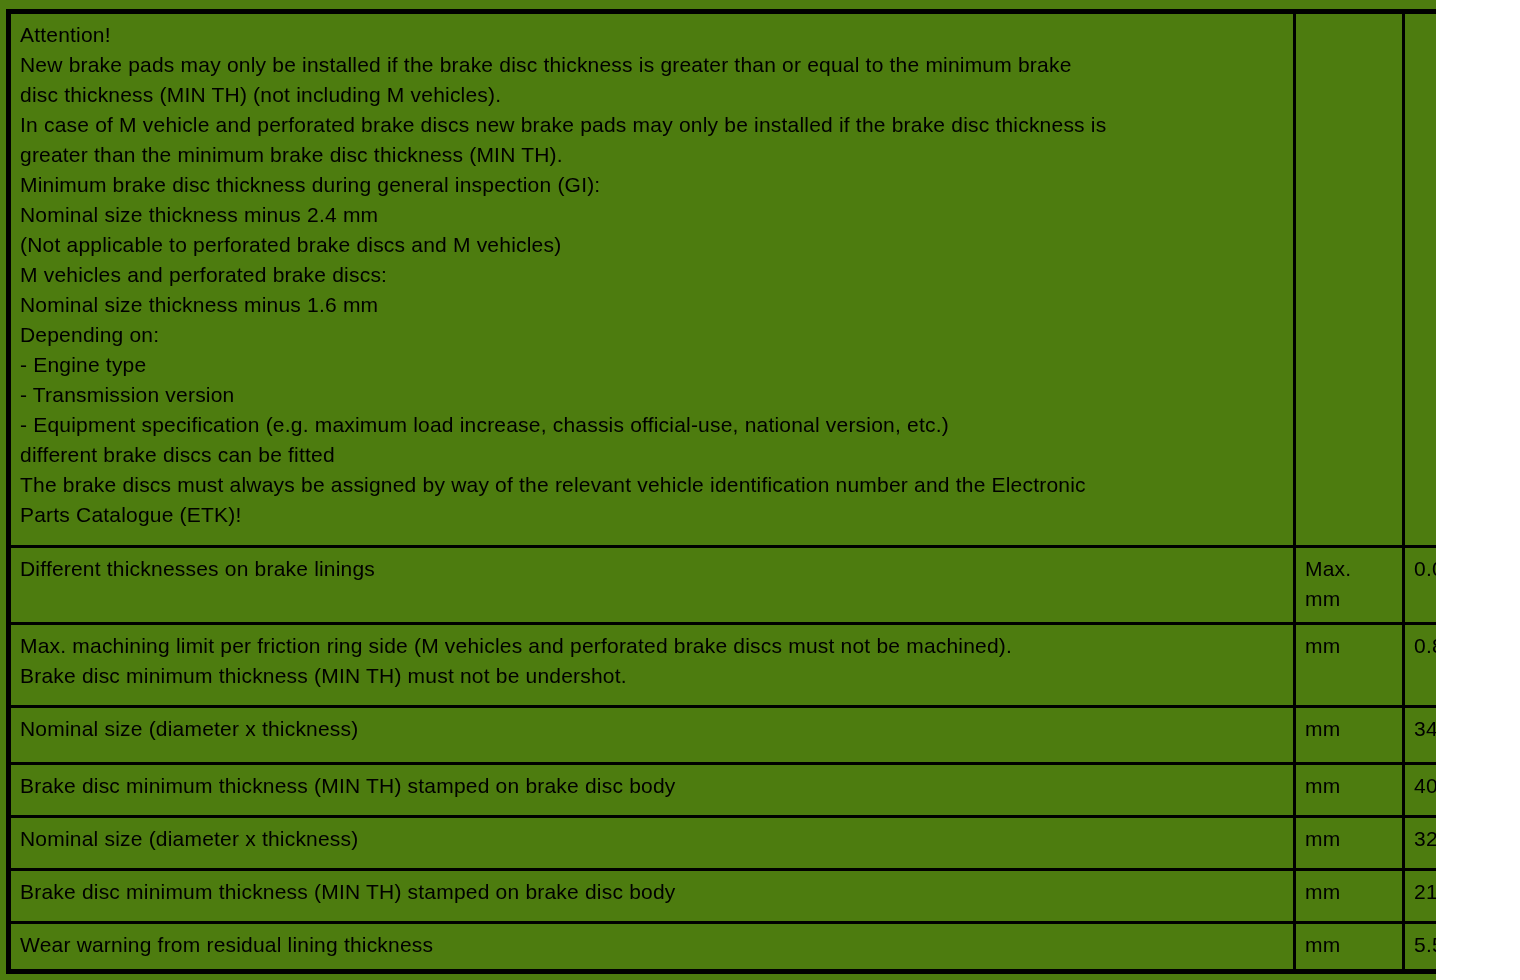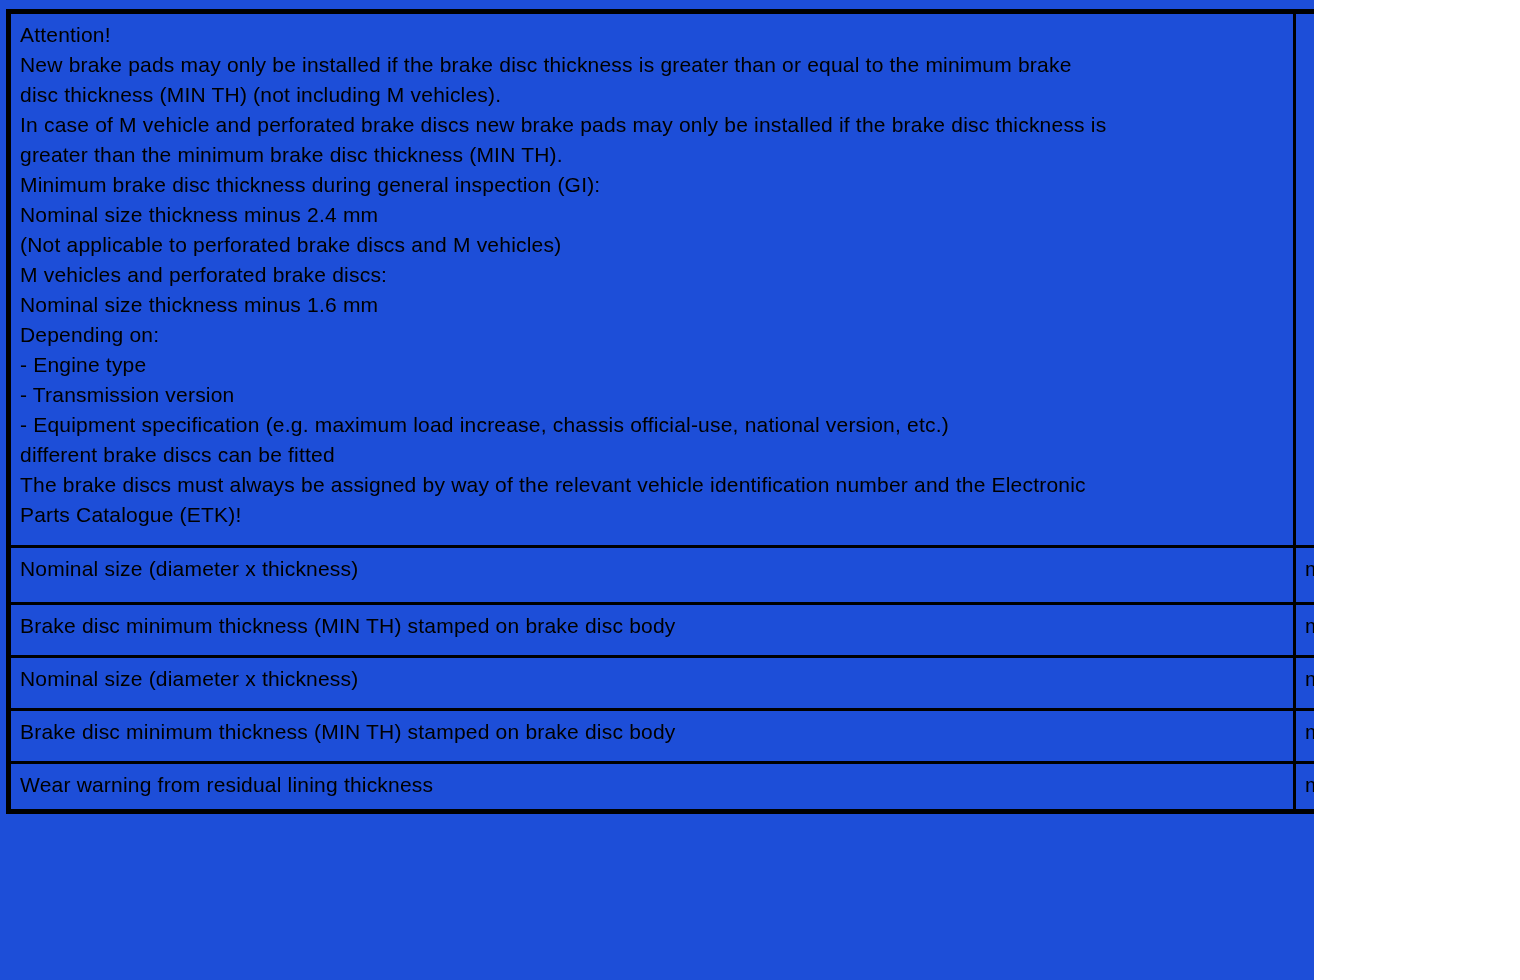--- a/index.html
+++ b/index.html
@@ -2,23 +2,23 @@
 <html><head>
 <meta charset="utf-8">
 <style>
   html, body {
     margin: 0;
     padding: 0;
     background: #ffffff;
   }
   .page {
     position: relative;
-    width: 1314px;
+    width: 1436px;
     height: 980px;
-    background: #1d4ed8;
+    background: #4d7c0f;
     overflow: hidden;
   }
   table.spec {
     position: absolute;
     left: 6px;
     top: 9px;
     width: 1502px;
     border: 5px solid #000000;
     border-collapse: separate;
     border-spacing: 0;
@@ -77,20 +77,32 @@
 Depending on:
 - Engine type
 - Transmission version
 - Equipment specification (e.g. maximum load increase, chassis official-use, national version, etc.)
 different brake discs can be fitted
 The brake discs must always be assigned by way of the relevant vehicle identification number and the Electronic
 Parts Catalogue (ETK)!</td>
         <td></td>
         <td></td>
       </tr>
+      <tr class="r1">
+        <td>Different thicknesses on brake linings</td>
+        <td>Max.
+mm</td>
+        <td>0.01</td>
+      </tr>
+      <tr class="r2">
+        <td>Max. machining limit per friction ring side (M vehicles and perforated brake discs must not be machined).
+Brake disc minimum thickness (MIN TH) must not be undershot.</td>
+        <td>mm</td>
+        <td>0.8</td>
+      </tr>
       <tr class="r3">
         <td>Nominal size (diameter x thickness)</td>
         <td>mm</td>
         <td>345x24</td>
       </tr>
       <tr class="r4">
         <td>Brake disc minimum thickness (MIN TH) stamped on brake disc body</td>
         <td>mm</td>
         <td>40.0</td>
       </tr>

